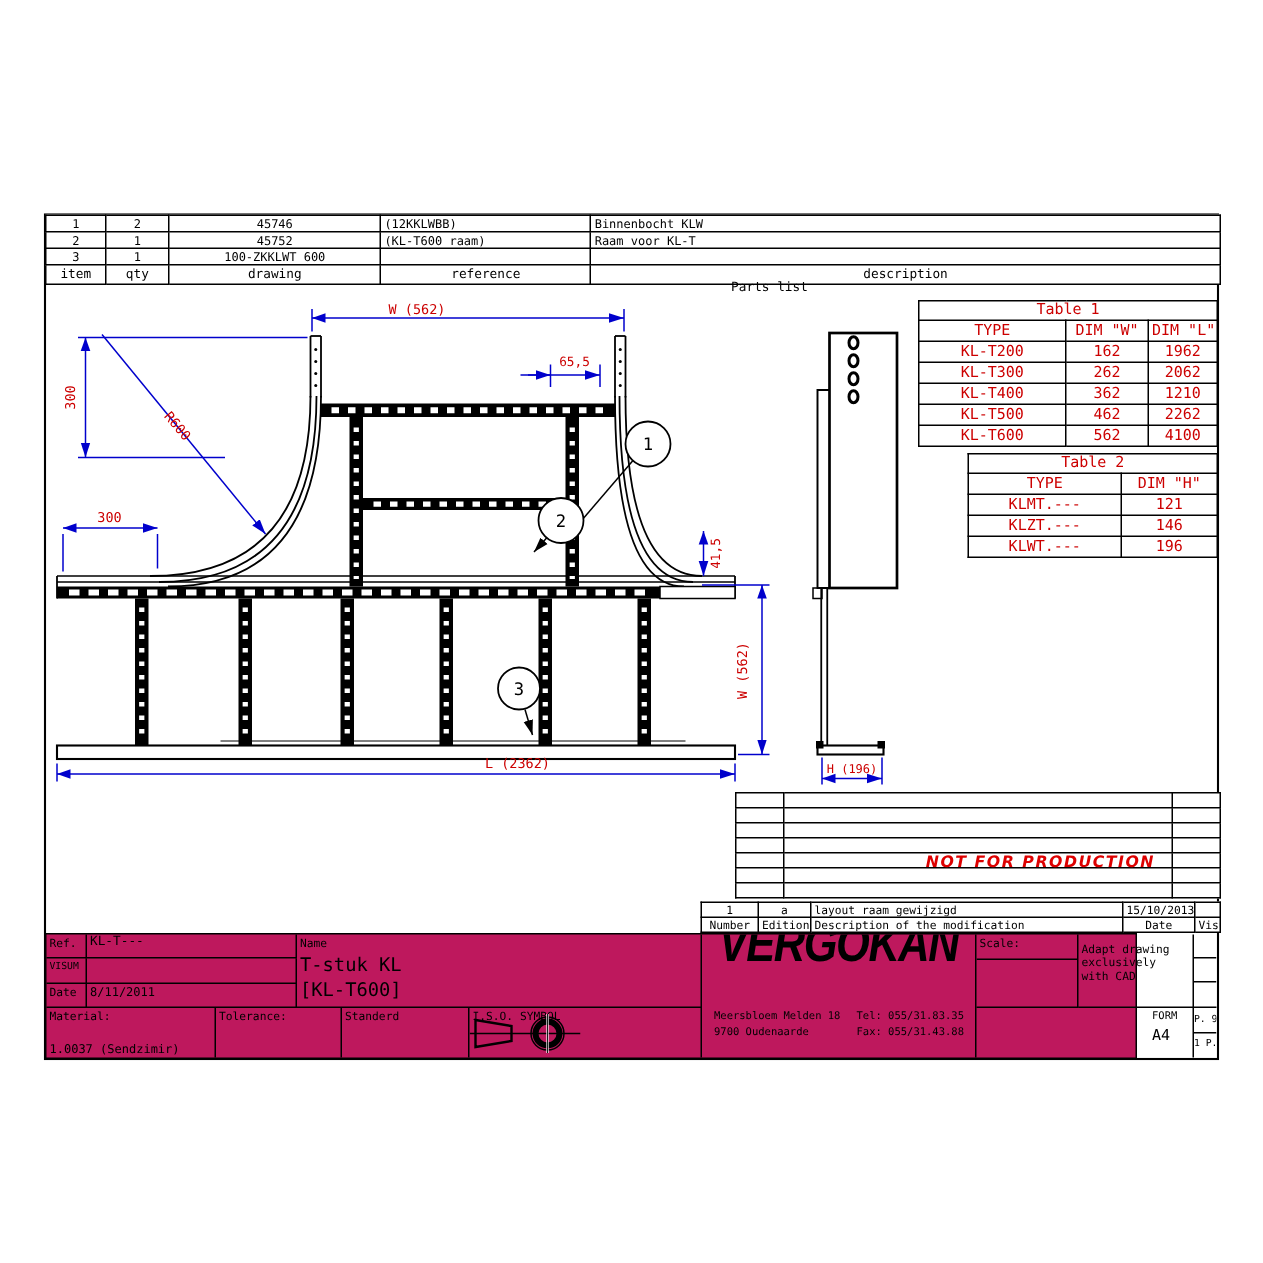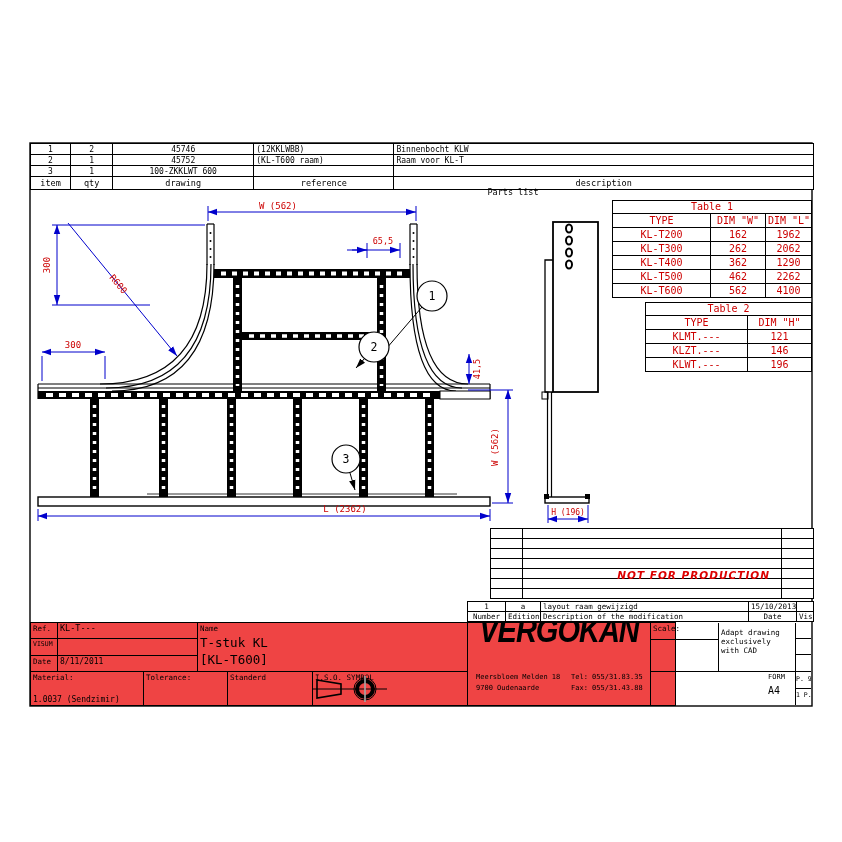--- a/index.html
+++ b/index.html
@@ -14,22 +14,22 @@
   .plist-label{position:absolute;left:253px;top:187px;width:520px;text-align:center;
                font-size:8.5px;}
   .rt td{color:#cc0000;font-size:10px;height:13px;line-height:12px;text-align:center;}
   .rt td.title{height:11px;font-size:10px;}
   .notes td{height:9px;}
   .rev td{height:9px;font-size:7.5px;line-height:9px;text-align:center;}
   .rev td.l{text-align:left;}
   .watermark{position:absolute;left:560px;top:569px;width:210px;text-align:right;
              color:#dd0000;font-style:italic;font-weight:bold;font-size:10.5px;
              letter-spacing:1px;font-family:"DejaVu Sans",sans-serif;}
-  .tb{position:absolute;left:30px;top:622px;width:646px;height:84px;
-      border:1px solid #000;box-sizing:border-box;background:#ef4444;}
+  .tb{position:absolute;left:30px;top:622px;width:728px;height:84px;
+      border:1px solid #000;box-sizing:border-box;background:#be185d;}
   .cell{position:absolute;box-sizing:border-box;font-size:7.5px;line-height:9px;
         padding:1px 2px;white-space:nowrap;overflow:hidden;}
   .br{border-right:1px solid #000;} .bb{border-bottom:1px solid #000;}
   .hline{position:absolute;left:0;right:0;border-top:1px solid #000;}
   .logo{font-family:"Liberation Sans",sans-serif;font-weight:bold;font-style:italic;
         font-size:29px;letter-spacing:-1px;text-align:center;margin-top:2px;
         transform:scaleY(1.2);}
   .addr{position:absolute;font-size:7px;line-height:11px;}
   .bigname{font-size:12.5px;line-height:15px;margin-top:2px;}
   .dwgnum{font-size:11px;letter-spacing:1px;margin-top:4px;}
@@ -258,21 +258,21 @@
           <td>1962</td>
         </tr>
   <tr>
           <td>KL-T300</td>
           <td>262</td>
           <td>2062</td>
         </tr>
   <tr>
           <td>KL-T400</td>
           <td>362</td>
-          <td>1290</td>
+          <td>1210</td>
         </tr>
   <tr>
           <td>KL-T500</td>
           <td>462</td>
           <td>2262</td>
         </tr>
   <tr>
           <td>KL-T600</td>
           <td>562</td>
           <td>4100</td>

